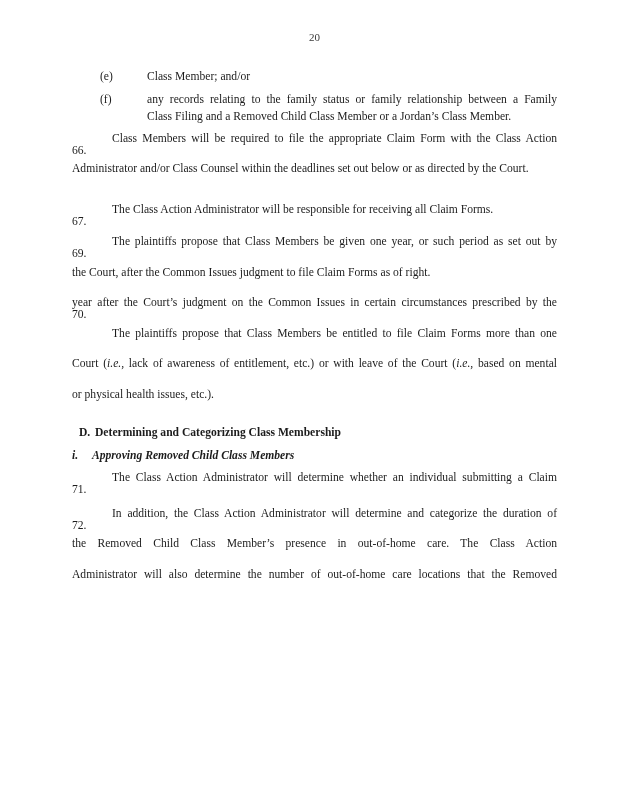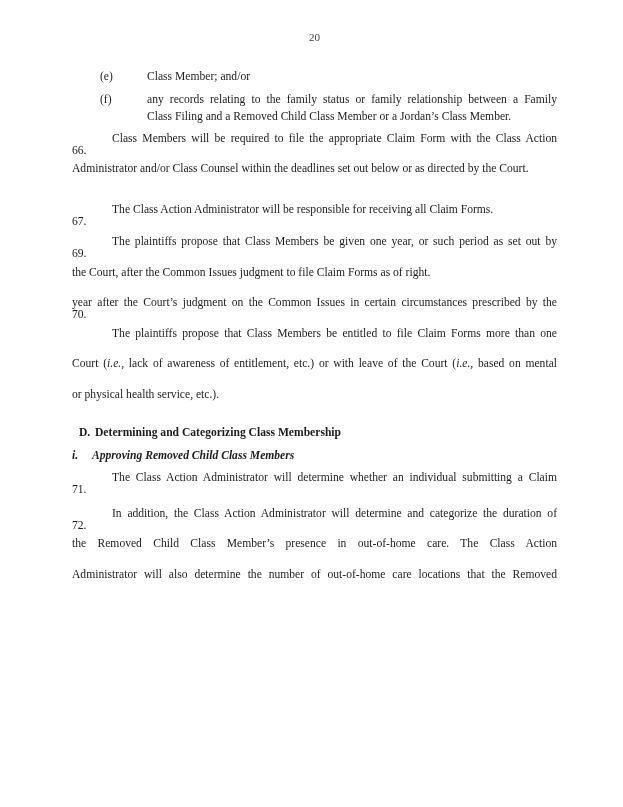--- a/index.html
+++ b/index.html
@@ -87,21 +87,21 @@
     <span class="pnum">69.</span>
     <div class="pline first jfy">The plaintiffs propose that Class Members be given one year, or such period as set out by</div>
     <div class="pline">the Court, after the Common Issues judgment to file Claim Forms as of right.</div>
   </div>
 
   <div class="para m-p70">
     <span class="pnum">70.</span>
     <div class="pline jfy">year after the Court’s judgment on the Common Issues in certain circumstances prescribed by the</div>
     <div class="pline first jfy">The plaintiffs propose that Class Members be entitled to file Claim Forms more than one</div>
     <div class="pline jfy"><span>Court (</span><span class="it">i.e.</span><span>, lack of awareness of entitlement, etc.) or with leave of the Court (</span><span class="it">i.e.</span><span>, based on mental</span></div>
-    <div class="pline">or physical health service, etc.).</div>
+    <div class="pline">or physical health issues, etc.).</div>
   </div>
 
   <div class="h-b m-hd">
     <span class="hlabel">D.</span><span>Determining and Categorizing Class Membership</span>
   </div>
 
   <div class="h-bi h-i m-hi">
     <span class="hlabel">i.</span><span>Approving Removed Child Class Members</span>
   </div>
 

